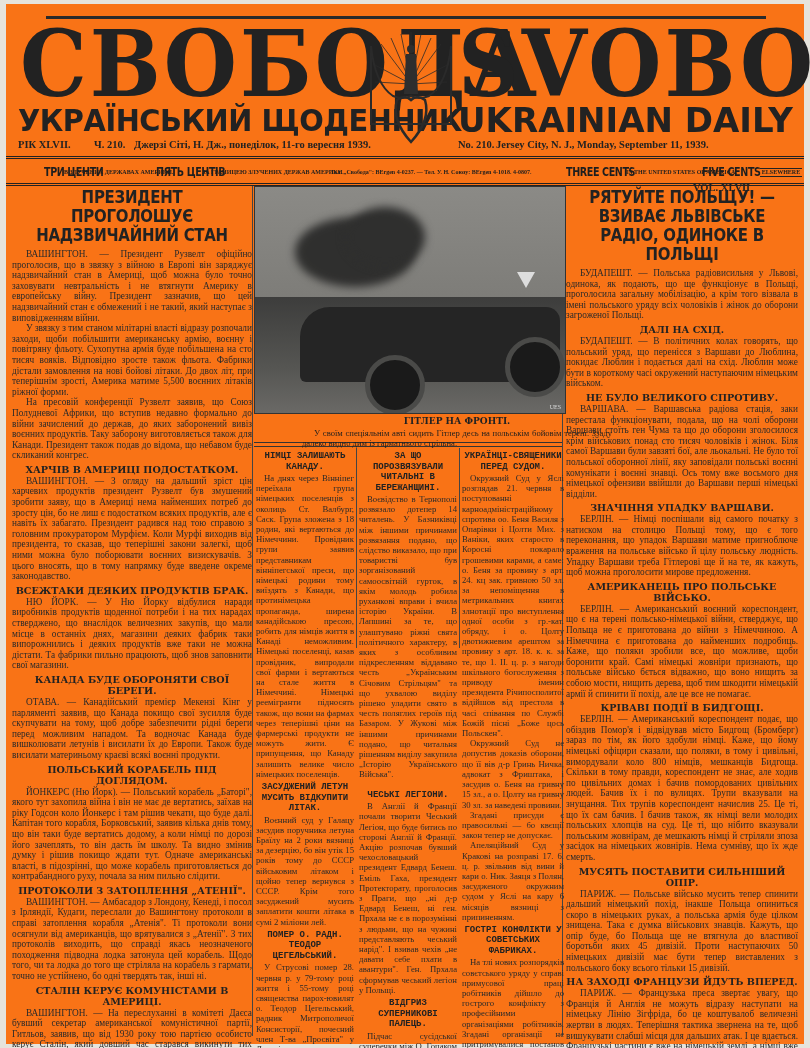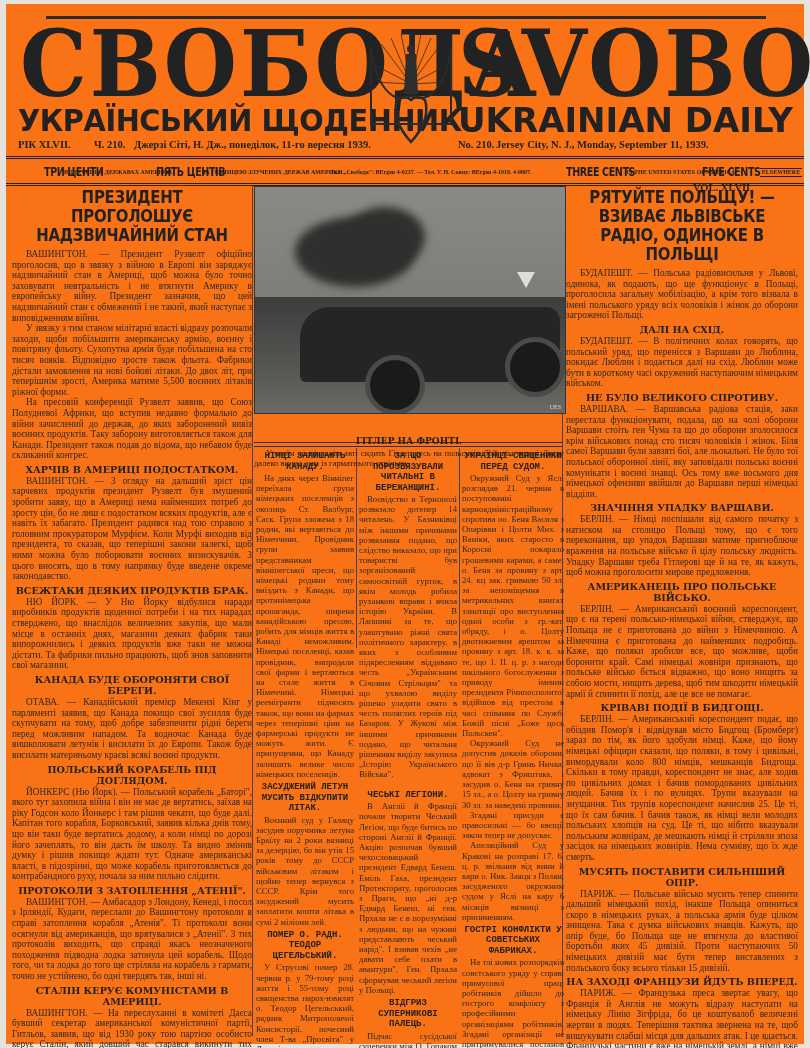--- a/index.html
+++ b/index.html
@@ -35,21 +35,21 @@
   .c1{left:6px;width:240px;}
   .c4{left:560px;width:232px;}
   .photo{position:absolute;left:248px;top:182px;width:310px;height:226px;background:#6c6c6a;overflow:hidden;border:1px solid #333;}
   .photo .sky{position:absolute;left:0;top:0;width:100%;height:115px;background:linear-gradient(#8b8a86,#7d7c78);}
   .photo .smoke{position:absolute;border-radius:50%;background:#2f2f2e;filter:blur(4px);}
   .photo .ground{position:absolute;left:0;top:110px;width:100%;height:116px;background:linear-gradient(#3d3d3c,#555552 60%,#6a6966);}
   .photo .car{position:absolute;left:45px;top:120px;width:260px;height:75px;background:#252525;border-radius:30px 14px 6px 6px;}
   .photo .wheel{position:absolute;width:50px;height:50px;border-radius:50%;background:#1a1a1a;border:5px solid #4a4a48;}
   .photo .arrow{position:absolute;left:262px;top:85px;width:0;height:0;border-left:9px solid transparent;border-right:9px solid transparent;border-top:16px solid #ddd;}
   .photo .credit{position:absolute;right:4px;bottom:3px;font-size:6px;color:#ddd;}
-  .caption{position:absolute;left:248px;top:430px;width:310px;}
+  .caption{position:absolute;left:248px;top:410px;width:310px;padding-left:48px;}
   .caption h2{font-size:9px;margin:2px 0;}
   .caption p{font-size:8.6px;line-height:9.6px;margin:0;text-indent:12px;text-align:justify;}
   .mcol{position:absolute;top:444px;}
   .m1{left:250px;width:98px;}
   .m2{left:353px;width:98px;}
   .m3{left:456px;width:102px;}
   .mcol h2.sub{font-size:9px;line-height:10.5px;font-family:Liberation Mono, monospace;}
   .mcol p.txt{font-size:8.7px;line-height:10.2px;text-indent:8px;}
 </style>
 </head>

